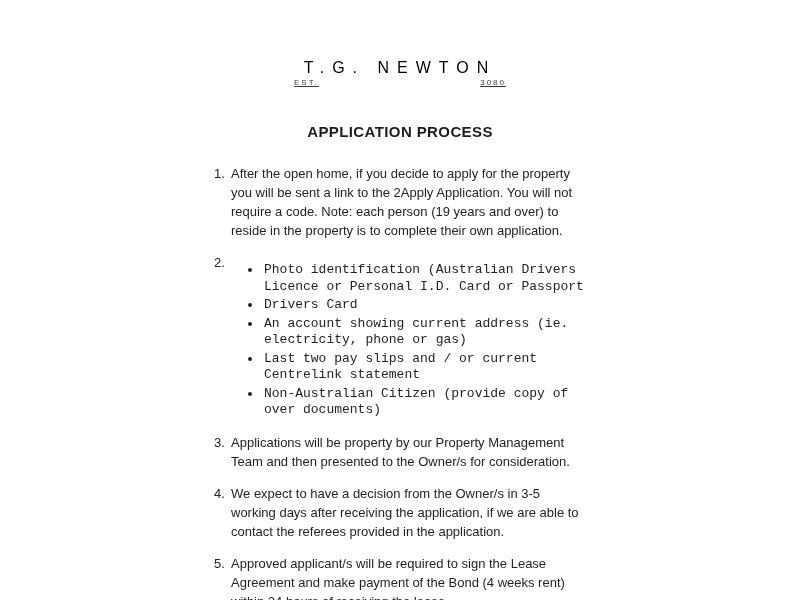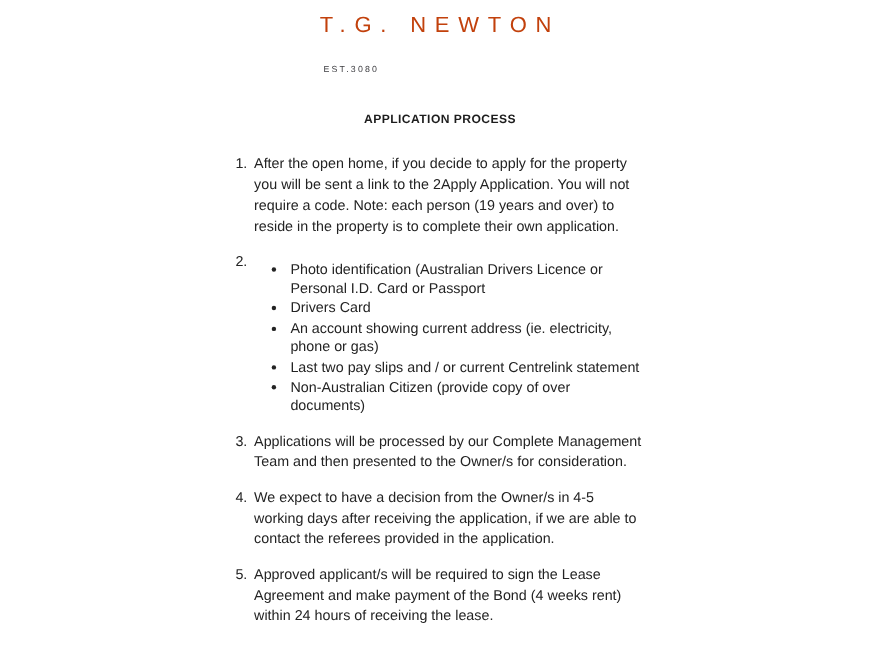--- a/index.html
+++ b/index.html
@@ -16,41 +16,44 @@
     height: 600px;
     background: #ffffff;
     padding-top: 12px;
   }
   
   .brand {
     text-align: center;
   }
   .brand-name {
     display: inline-block;
-    font-size: 20px;
+    font-size: 16px;
     font-weight: 500;
     letter-spacing: 8px;
-    color: #c2410c;
+    color: #000000;
     white-space: nowrap;
+    margin-top: 47px;
   }
   .brand-sub {
     width: 212px;
-    margin: 23px auto 0;
+    margin: 1px auto 0;
     display: flex;
+    justify-content: space-between;
     align-items: baseline;
     font-size: 8px;
     font-weight: 500;
     letter-spacing: 2px;
     color: #3c3c40;
+    text-decoration: underline;
   }
   
   .doc-heading {
     margin-top: 36px;
     text-align: center;
-    font-size: 11px;
+    font-size: 15px;
     font-weight: bold;
     letter-spacing: 0.4px;
     color: #1d1d1d;
   }
   
   .content {
     width: 372px;
     margin: 24px auto 0;
     font-size: 13px;
     line-height: 19px;
@@ -71,20 +74,21 @@
   }
   .doc-list {
     margin: 9px 0 14px 0;
     padding-left: 31px;
     list-style: disc outside;
     line-height: 16.5px;
   }
   .doc-list li {
     margin-bottom: 2px;
     padding-left: 2px;
+    font-family: Liberation Mono, monospace;
   }
   .sub-block {
     
   }
 </style>
 </head>
 <body>
 
 <div class="page">
 
@@ -114,26 +118,26 @@
           <li>Drivers Card</li>
           <li>An account showing current address (ie. electricity, phone or gas)</li>
           <li>Last two pay slips and / or current Centrelink statement</li>
           <li>Non-Australian Citizen (provide copy of over documents)</li>
         </ul>
       </span>
     </div>
 
     <div class="step">
       <span class="step-number">3.</span>
-      <span class="step-text">Applications will be processed by our Complete Management Team and then presented to the Owner/s for consideration.</span>
+      <span class="step-text">Applications will be property by our Property Management Team and then presented to the Owner/s for consideration.</span>
     </div>
 
     <div class="step">
       <span class="step-number">4.</span>
-      <span class="step-text">We expect to have a decision from the Owner/s in 4-5 working days after receiving the application, if we are able to contact the referees provided in the application.</span>
+      <span class="step-text">We expect to have a decision from the Owner/s in 3-5 working days after receiving the application, if we are able to contact the referees provided in the application.</span>
     </div>
 
     <div class="step">
       <span class="step-number">5.</span>
       <span class="step-text">Approved applicant/s will be required to sign the Lease Agreement and make payment of the Bond (4 weeks rent) within 24 hours of receiving the lease.</span>
     </div>
 
   </div>
 </div>
 

